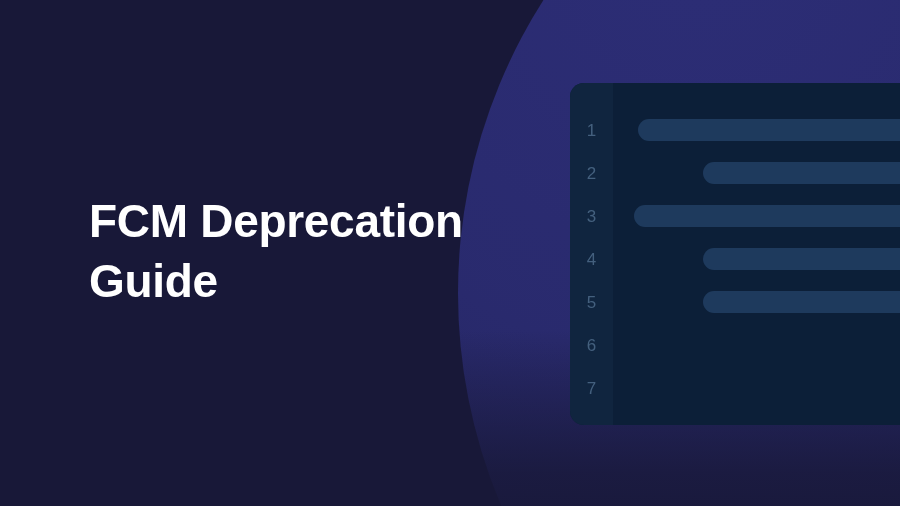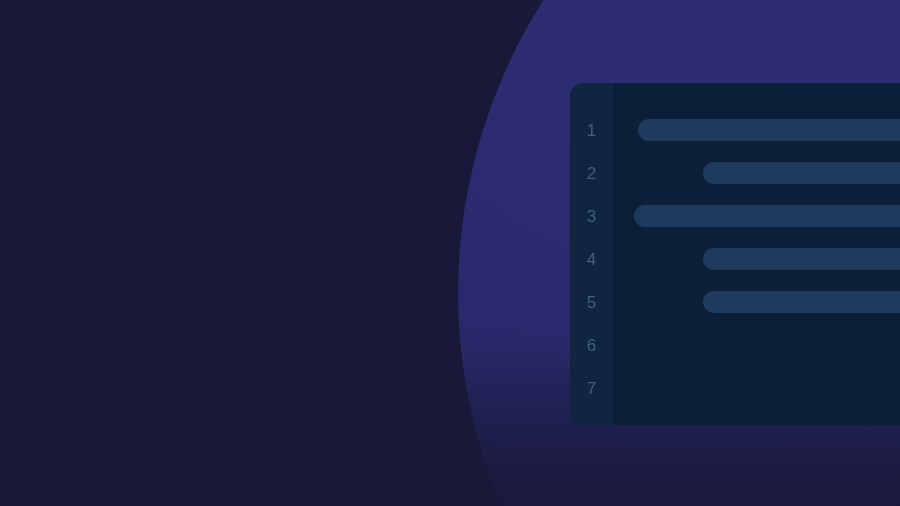--- a/index.html
+++ b/index.html
@@ -100,20 +100,24 @@
   }
 </style>
 </head>
 <body>
 
 <div id="stage">
 
   <div class="bg-arc"></div>
   <div class="bg-arc-fade"></div>
 
+  <div class="title-block">
+    <h1 class="title">FCM Deprecation
+Guide</h1>
+  </div>
 
   <div class="code-panel">
     <div class="gutter" id="gutter">
         <div class="line-no" style="top: 39px;">1</div>
         <div class="line-no" style="top: 82px;">2</div>
         <div class="line-no" style="top: 125px;">3</div>
         <div class="line-no" style="top: 168px;">4</div>
         <div class="line-no" style="top: 211px;">5</div>
         <div class="line-no" style="top: 254px;">6</div>
         <div class="line-no" style="top: 297px;">7</div>

